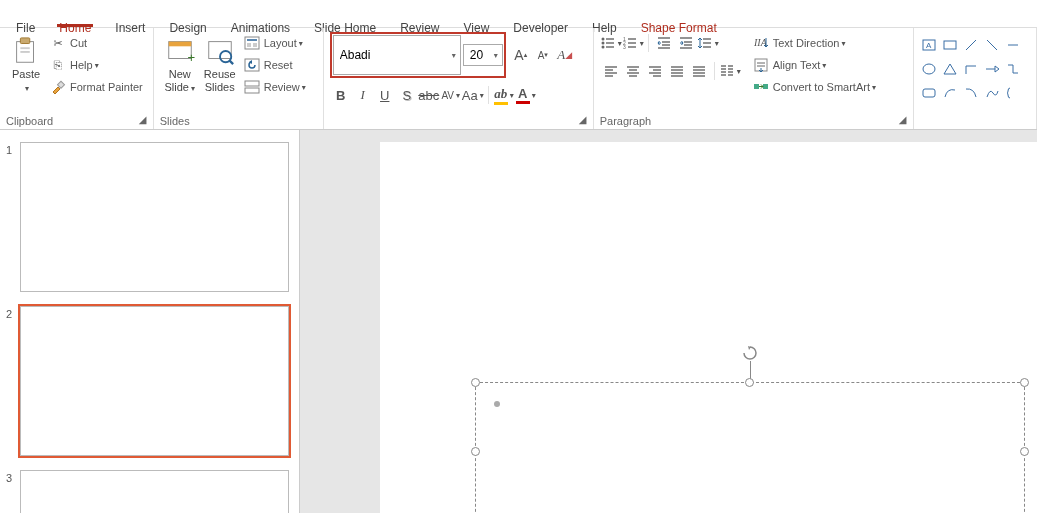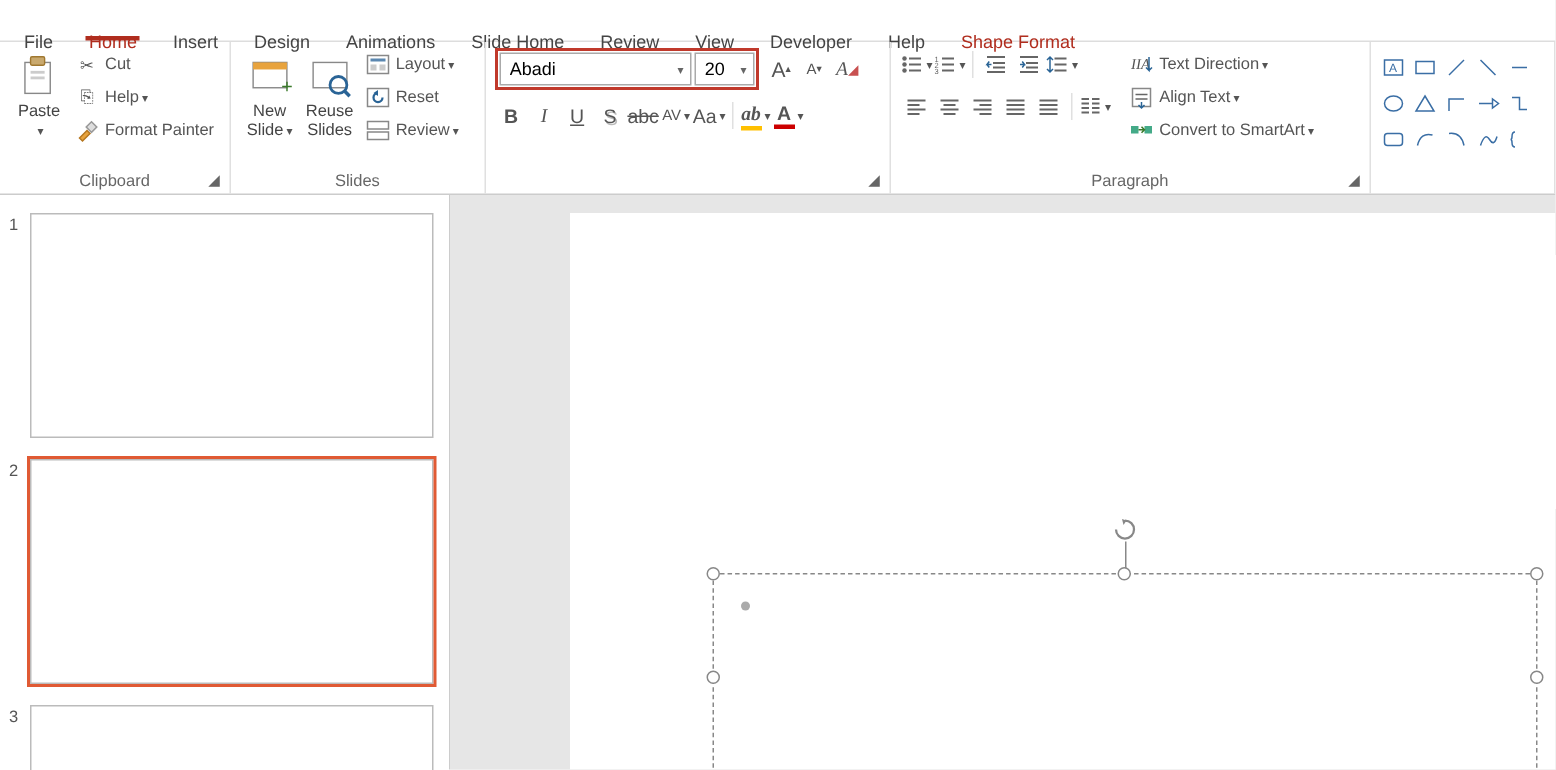--- a/index.html
+++ b/index.html
@@ -53,21 +53,20 @@
     border-right: 1px solid #e0e0e0;
     padding: 4px 6px 0 6px;
     position: relative;
   }
   .group-body {
     flex: 1;
     display: flex;
     align-items: flex-start;
   }
   .group-label {
-    text-align: center;
     font-size: 11px;
     color: #666;
     padding: 2px 0;
     position: relative;
   }
   .dialog-launcher {
     position: absolute;
     right: 2px;
     bottom: 3px;
     width: 12px;
@@ -102,21 +101,21 @@
   .caret { font-size: 8px; color: #555; margin-left: 2px; }
   .font-box {
     border: 2.5px solid #c0392b;
     display: flex;
     align-items: center;
     padding: 0;
     margin-right: 4px;
   }
   .font-name {
     border: 1px solid #aaa;
-    height: 22px;
+    height: 40px;
     width: 128px;
     display: flex;
     align-items: center;
     padding: 0 4px;
     margin: 1px;
   }
   .font-name input {
     border: none;
     outline: none;
     font-size: 12px;

